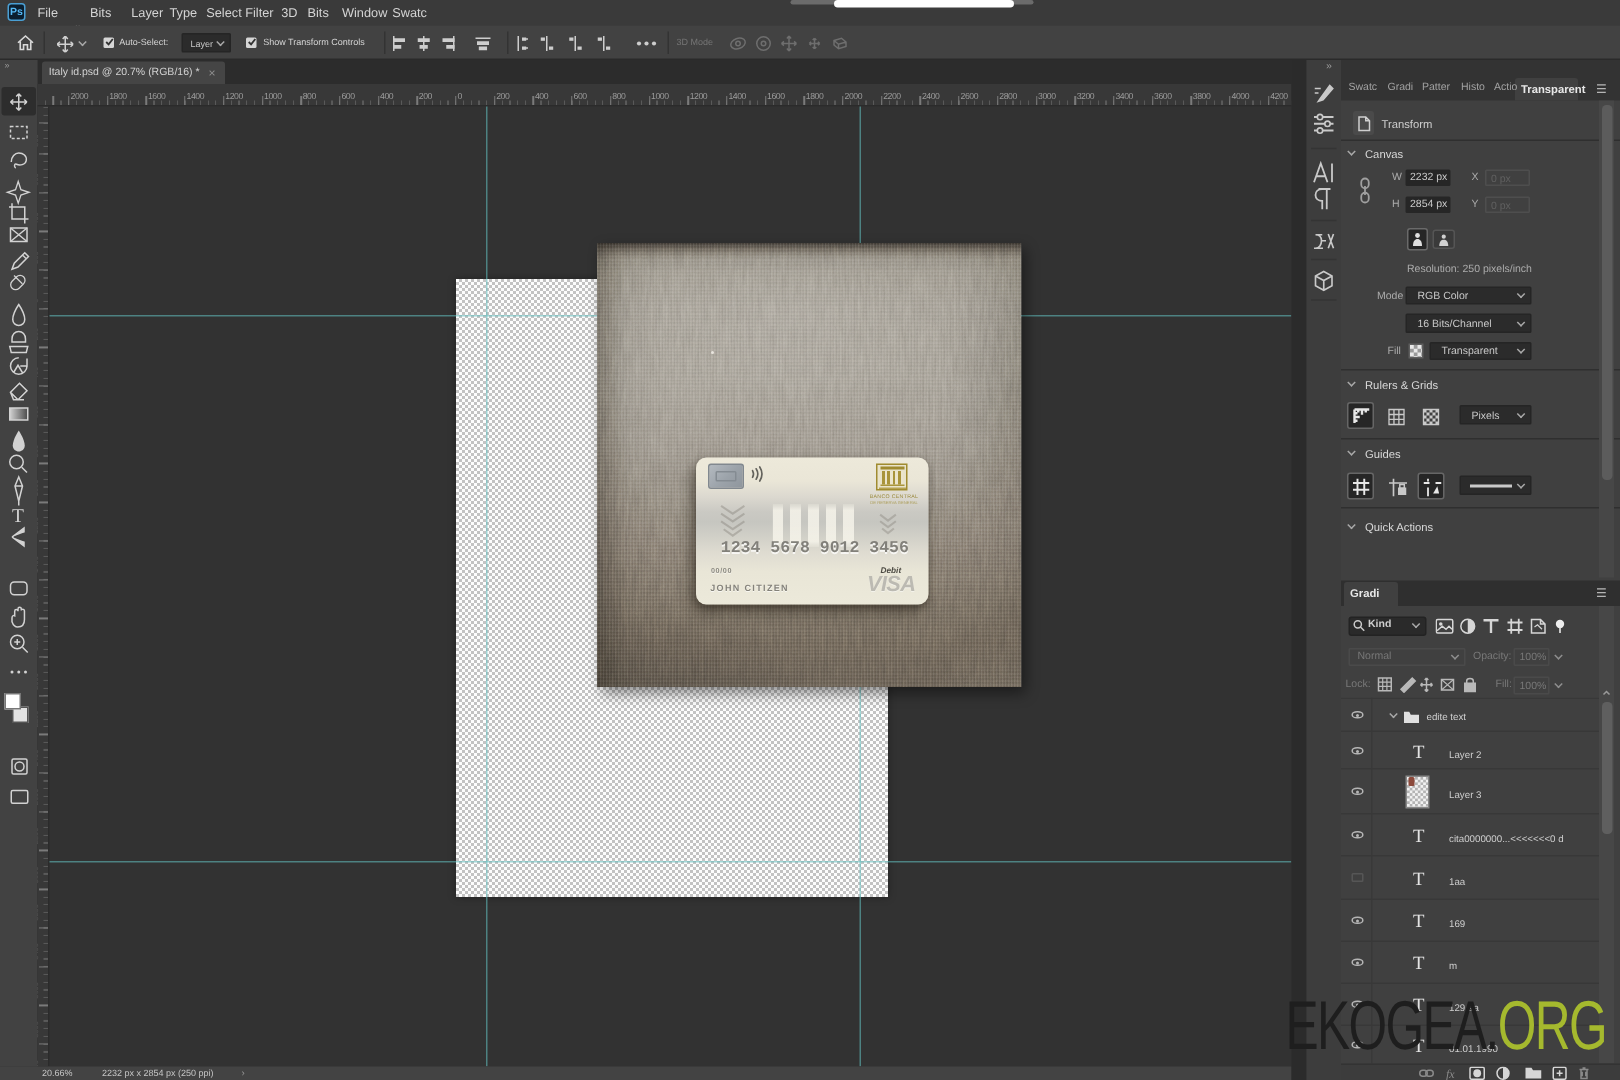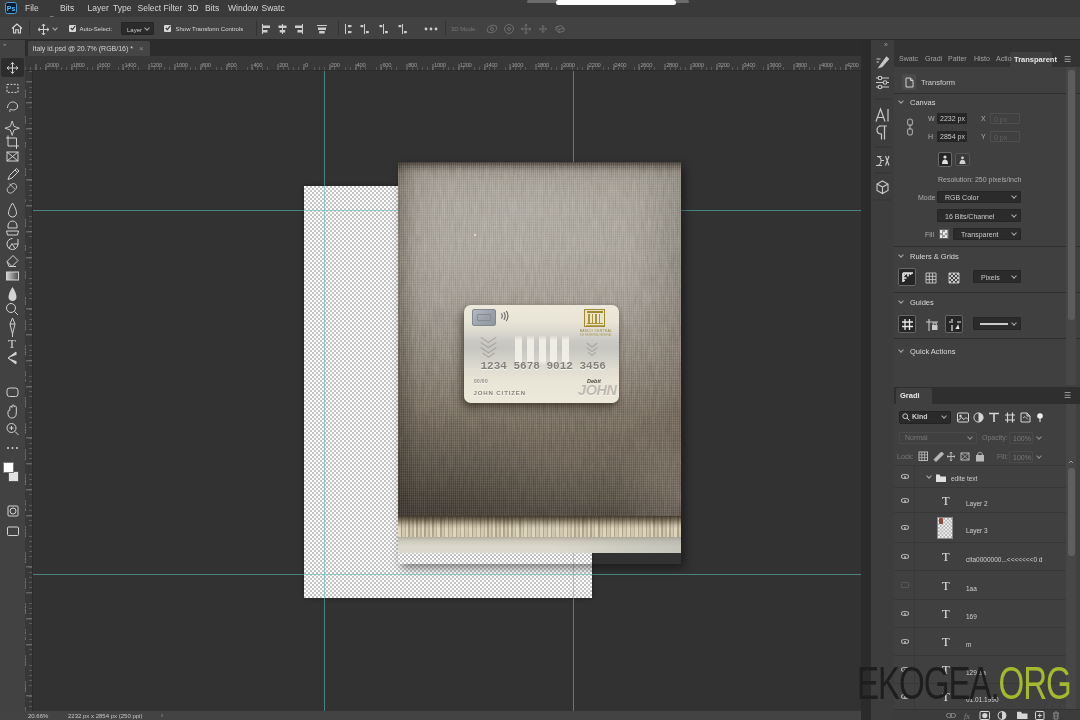--- a/index.html
+++ b/index.html
@@ -241,21 +241,21 @@
   <span class="abs" style="left:-4px;top:632.5px;width:14px;font-size:5.5px;color:#9b9b9b;letter-spacing:-0.3px;transform:rotate(-90deg) translateX(-100%);transform-origin:0 0;text-align:left;">4000</span>
   </div>
 
   <div class="abs" id="doc" style="left:278.5px;top:129.5px;width:288.5px;height:412px;background:conic-gradient(#c3c3c3 25%,#fdfdfd 25% 50%,#c3c3c3 50% 75%,#fdfdfd 75%);background-size:4px 4px;box-shadow:0 0 5px rgba(0,0,0,0.35);"></div>
 
   <div class="abs" style="left:8px;top:153.5px;width:828px;height:1.4px;background:rgba(96,188,188,0.58);"></div>
   <div class="abs" style="left:8px;top:517.5px;width:828px;height:1.4px;background:rgba(96,188,188,0.58);"></div>
   <div class="abs" style="left:298.8px;top:15px;width:1.4px;height:640px;background:rgba(96,188,188,0.58);"></div>
   <div class="abs" style="left:547.8px;top:15px;width:1.4px;height:640px;background:rgba(96,188,188,0.58);"></div>
 
-  <div class="abs" id="photo" style="left:373px;top:105.5px;width:283px;height:402px;box-shadow:3px 4px 9px rgba(0,0,0,0.45);overflow:hidden;">
+  <div class="abs" id="photo" style="left:373px;top:105.5px;width:283px;height:296px;box-shadow:3px 4px 9px rgba(0,0,0,0.45);overflow:hidden;">
 
     <div class="abs" style="left:0;top:0;width:283px;height:355px;background:
       radial-gradient(ellipse 55% 25% at 45% 15%,rgba(255,255,255,0.07),rgba(255,255,255,0) 70%),
       radial-gradient(ellipse 62% 42% at 15% 97%,rgba(24,21,17,0.30),rgba(24,21,17,0) 70%),
       radial-gradient(ellipse 30% 28% at 99% 94%,rgba(225,215,200,0.17),rgba(225,215,200,0) 75%),
       radial-gradient(ellipse 22% 42% at 100% 28%,rgba(30,26,20,0.16),rgba(30,26,20,0) 80%),
       linear-gradient(90deg,rgba(30,26,20,0.40) 0,rgba(30,26,20,0.07) 7%,rgba(0,0,0,0) 16%,rgba(0,0,0,0) 80%,rgba(30,26,20,0.05) 92%,rgba(30,26,20,0.12) 100%),
       linear-gradient(180deg,#393530 0px,#5d574f 3.5px,#8a847a 10px,#979186 20px,#9d978d 42px,#9f998f 90px,#989187 130px,#8b8379 165px,#7e756b 200px,#6e655a 240px,#645b50 268px,#5c544a 300px,#4e473d 330px,#474039 345px,#433c34 355px);"></div>
 
     <div class="abs" style="left:0;top:0;width:283px;height:355px;background:
@@ -334,21 +334,21 @@
         </svg>
 
       <div class="abs" style="left:51px;top:31px;width:55px;height:29px;background:repeating-linear-gradient(90deg,rgba(248,246,236,0.8) 0 7.1px,rgba(248,246,236,0) 7.1px 11.8px);-webkit-mask-image:linear-gradient(180deg,rgba(0,0,0,0.25) 0,#000 14%,#000 86%,rgba(0,0,0,0.2) 100%);"></div>
 
       <div class="abs" style="left:16.5px;top:55px;width:140px;font-family:'Liberation Mono',monospace;font-weight:bold;font-size:11px;color:#82807a;letter-spacing:0;text-shadow:0 1px 0 rgba(255,255,255,0.75);">1234 5678 9012 3456</div>
 
       <div class="abs" style="left:10px;top:73.5px;font-size:4.8px;color:#8a887f;font-weight:bold;letter-spacing:0.4px;text-shadow:0 0.7px 0 rgba(255,255,255,0.6);">00/00</div>
       <div class="abs" style="left:9.5px;top:85px;font-size:6px;color:#84827a;font-weight:bold;letter-spacing:0.9px;text-shadow:0 0.8px 0 rgba(255,255,255,0.65);">JOHN CITIZEN</div>
 
       <div class="abs" style="left:123px;top:72.5px;font-size:5.5px;font-weight:bold;font-style:italic;color:#4c4a43;">Debit</div>
-      <div class="abs" style="left:114px;top:77px;font-size:14.5px;font-weight:bold;font-style:italic;color:#bcbab2;letter-spacing:-0.4px;text-shadow:0 0.5px 0.5px rgba(255,255,255,0.5);">JOHN</div>
+      <div class="abs" style="left:114px;top:77px;font-size:14.5px;font-weight:bold;font-style:italic;color:#bcbab2;letter-spacing:-0.4px;text-shadow:0 0.5px 0.5px rgba(255,255,255,0.5);">VISA</div>
     </div>
   </div>
 </div>
 
 <div class="abs" style="left:0;top:711px;width:861px;height:9px;background:#434343;"></div>
 <div class="abs" style="left:28px;top:712.5px;font-size:6px;color:#c6c6c6;">20.66%</div>
 <div class="abs" style="left:68px;top:712.5px;font-size:6px;color:#c6c6c6;">2232 px x 2854 px (250 ppi)</div>
 <div class="abs" style="left:161px;top:712px;font-size:6.5px;color:#9a9a9a;">›</div>
 
 <div class="abs" style="left:861px;top:40px;width:10px;height:680px;background:#2b2b2b;"></div>

